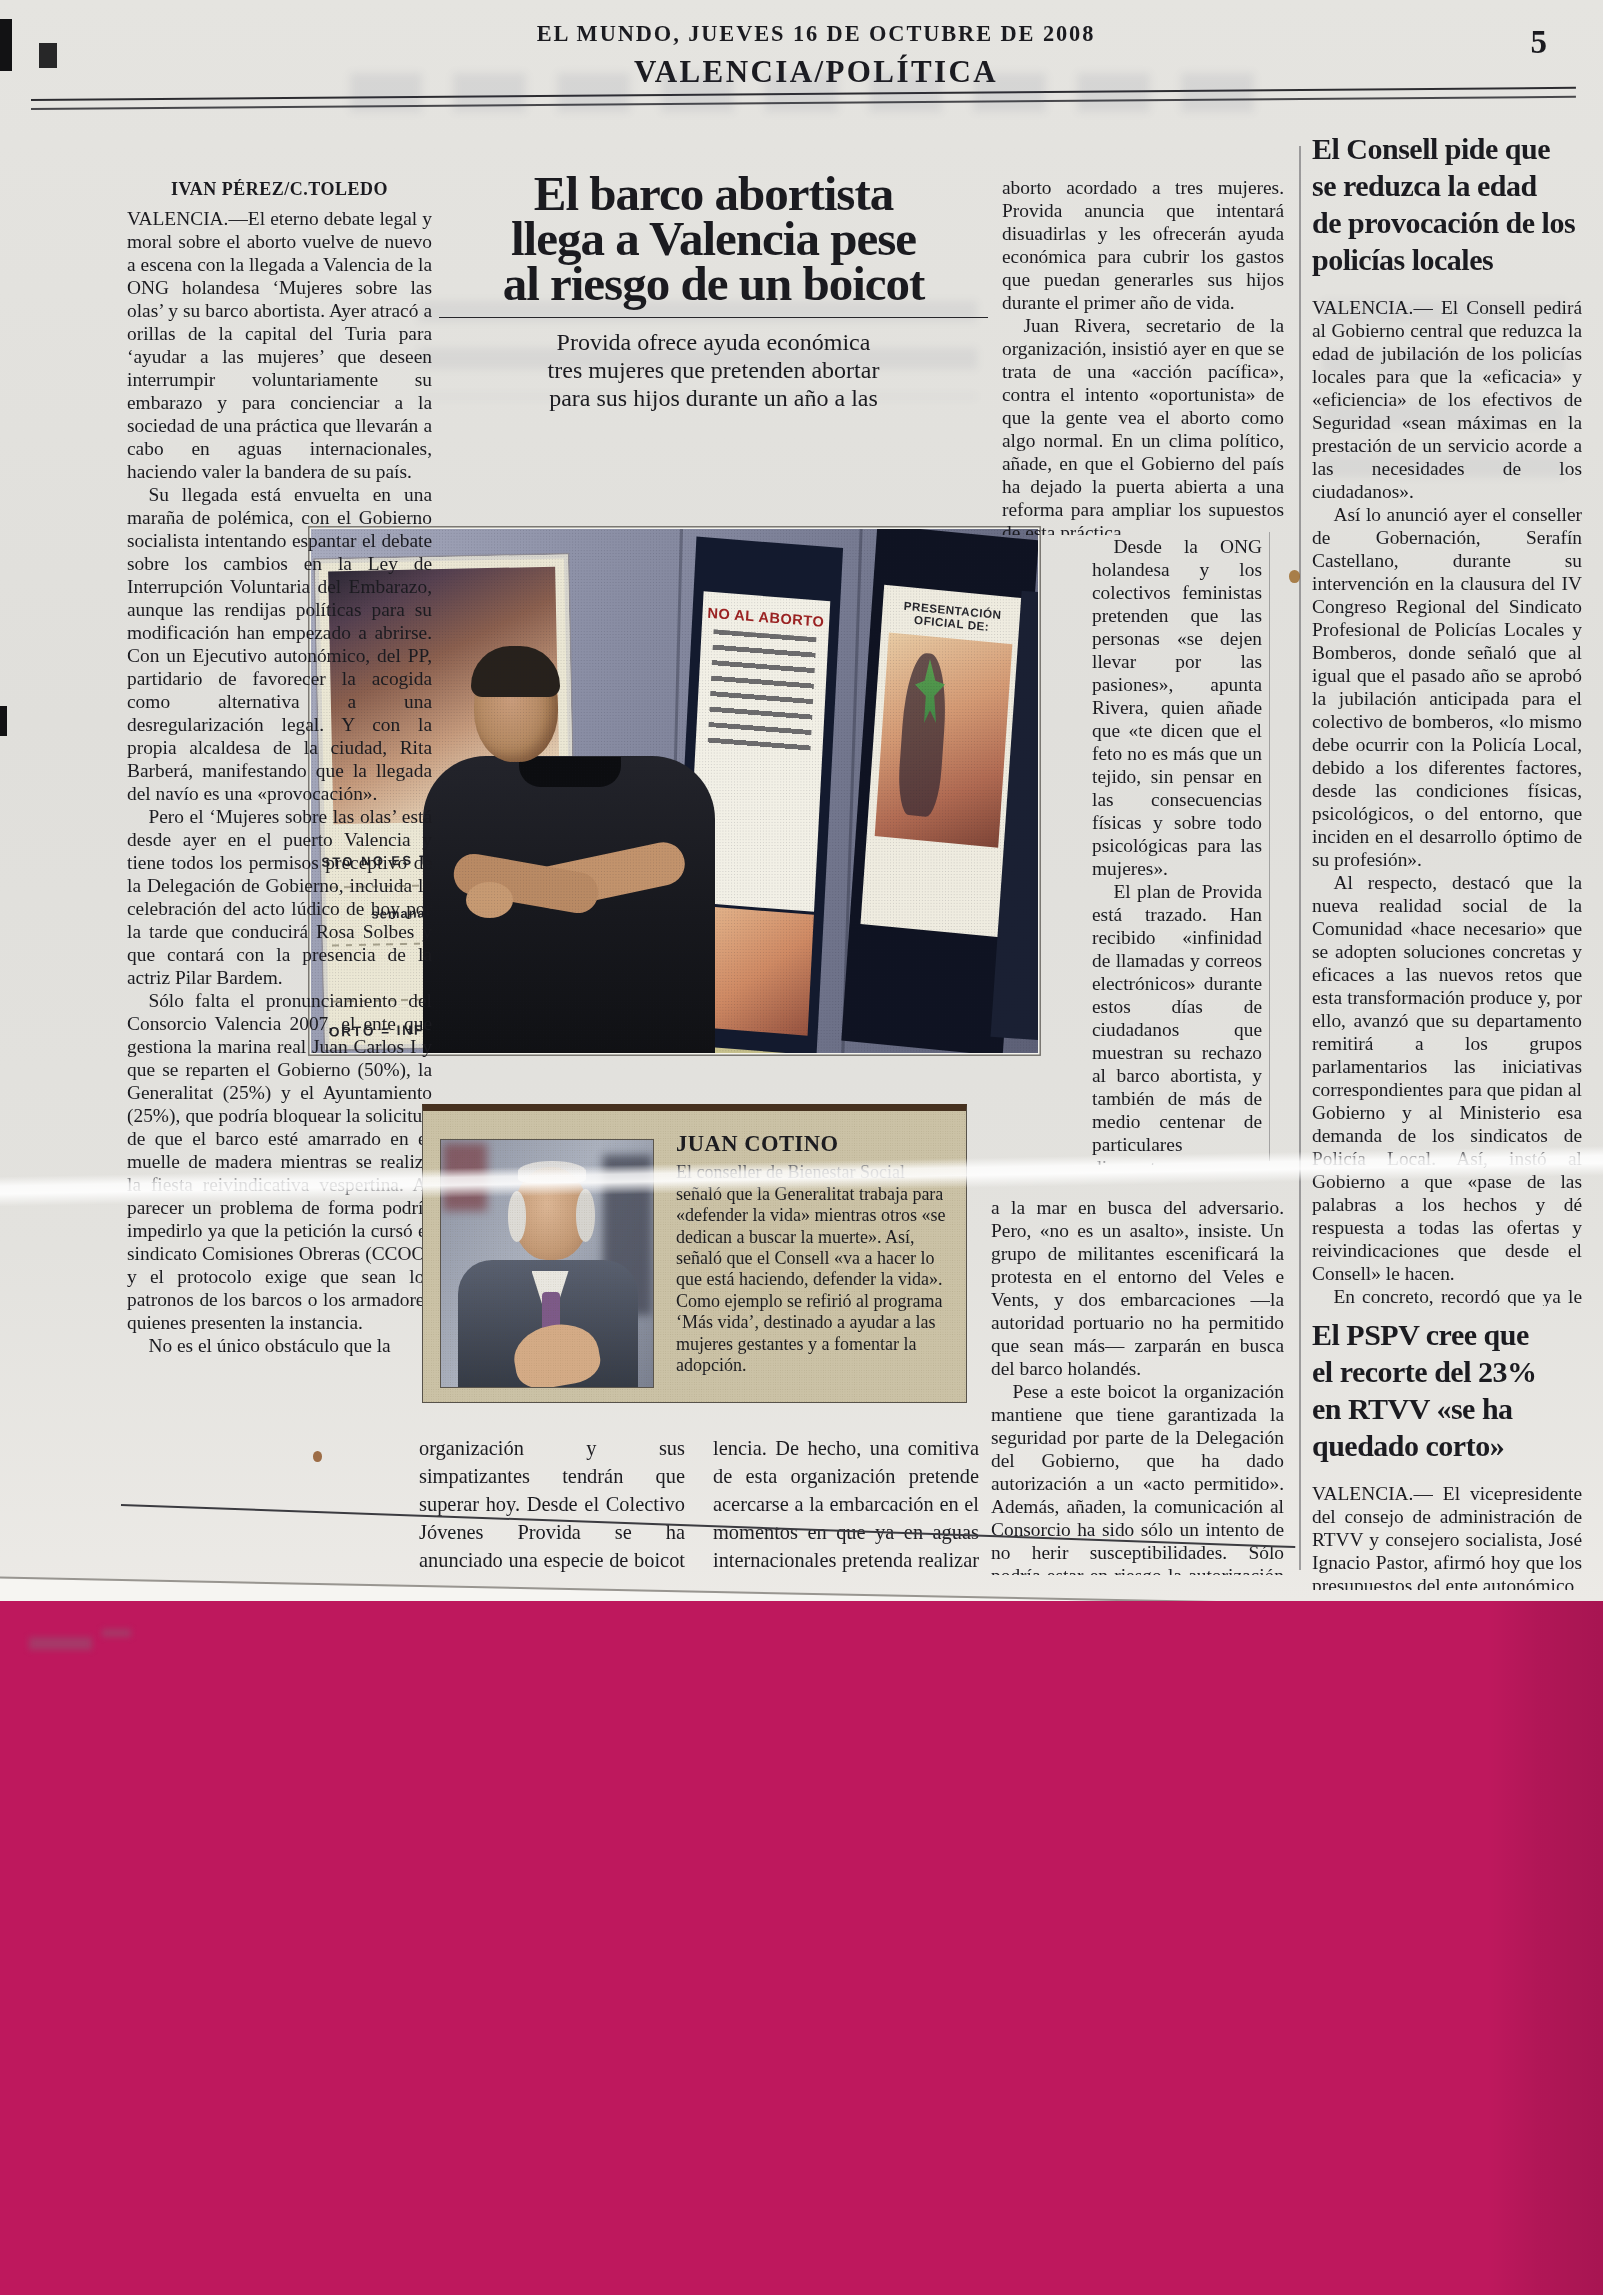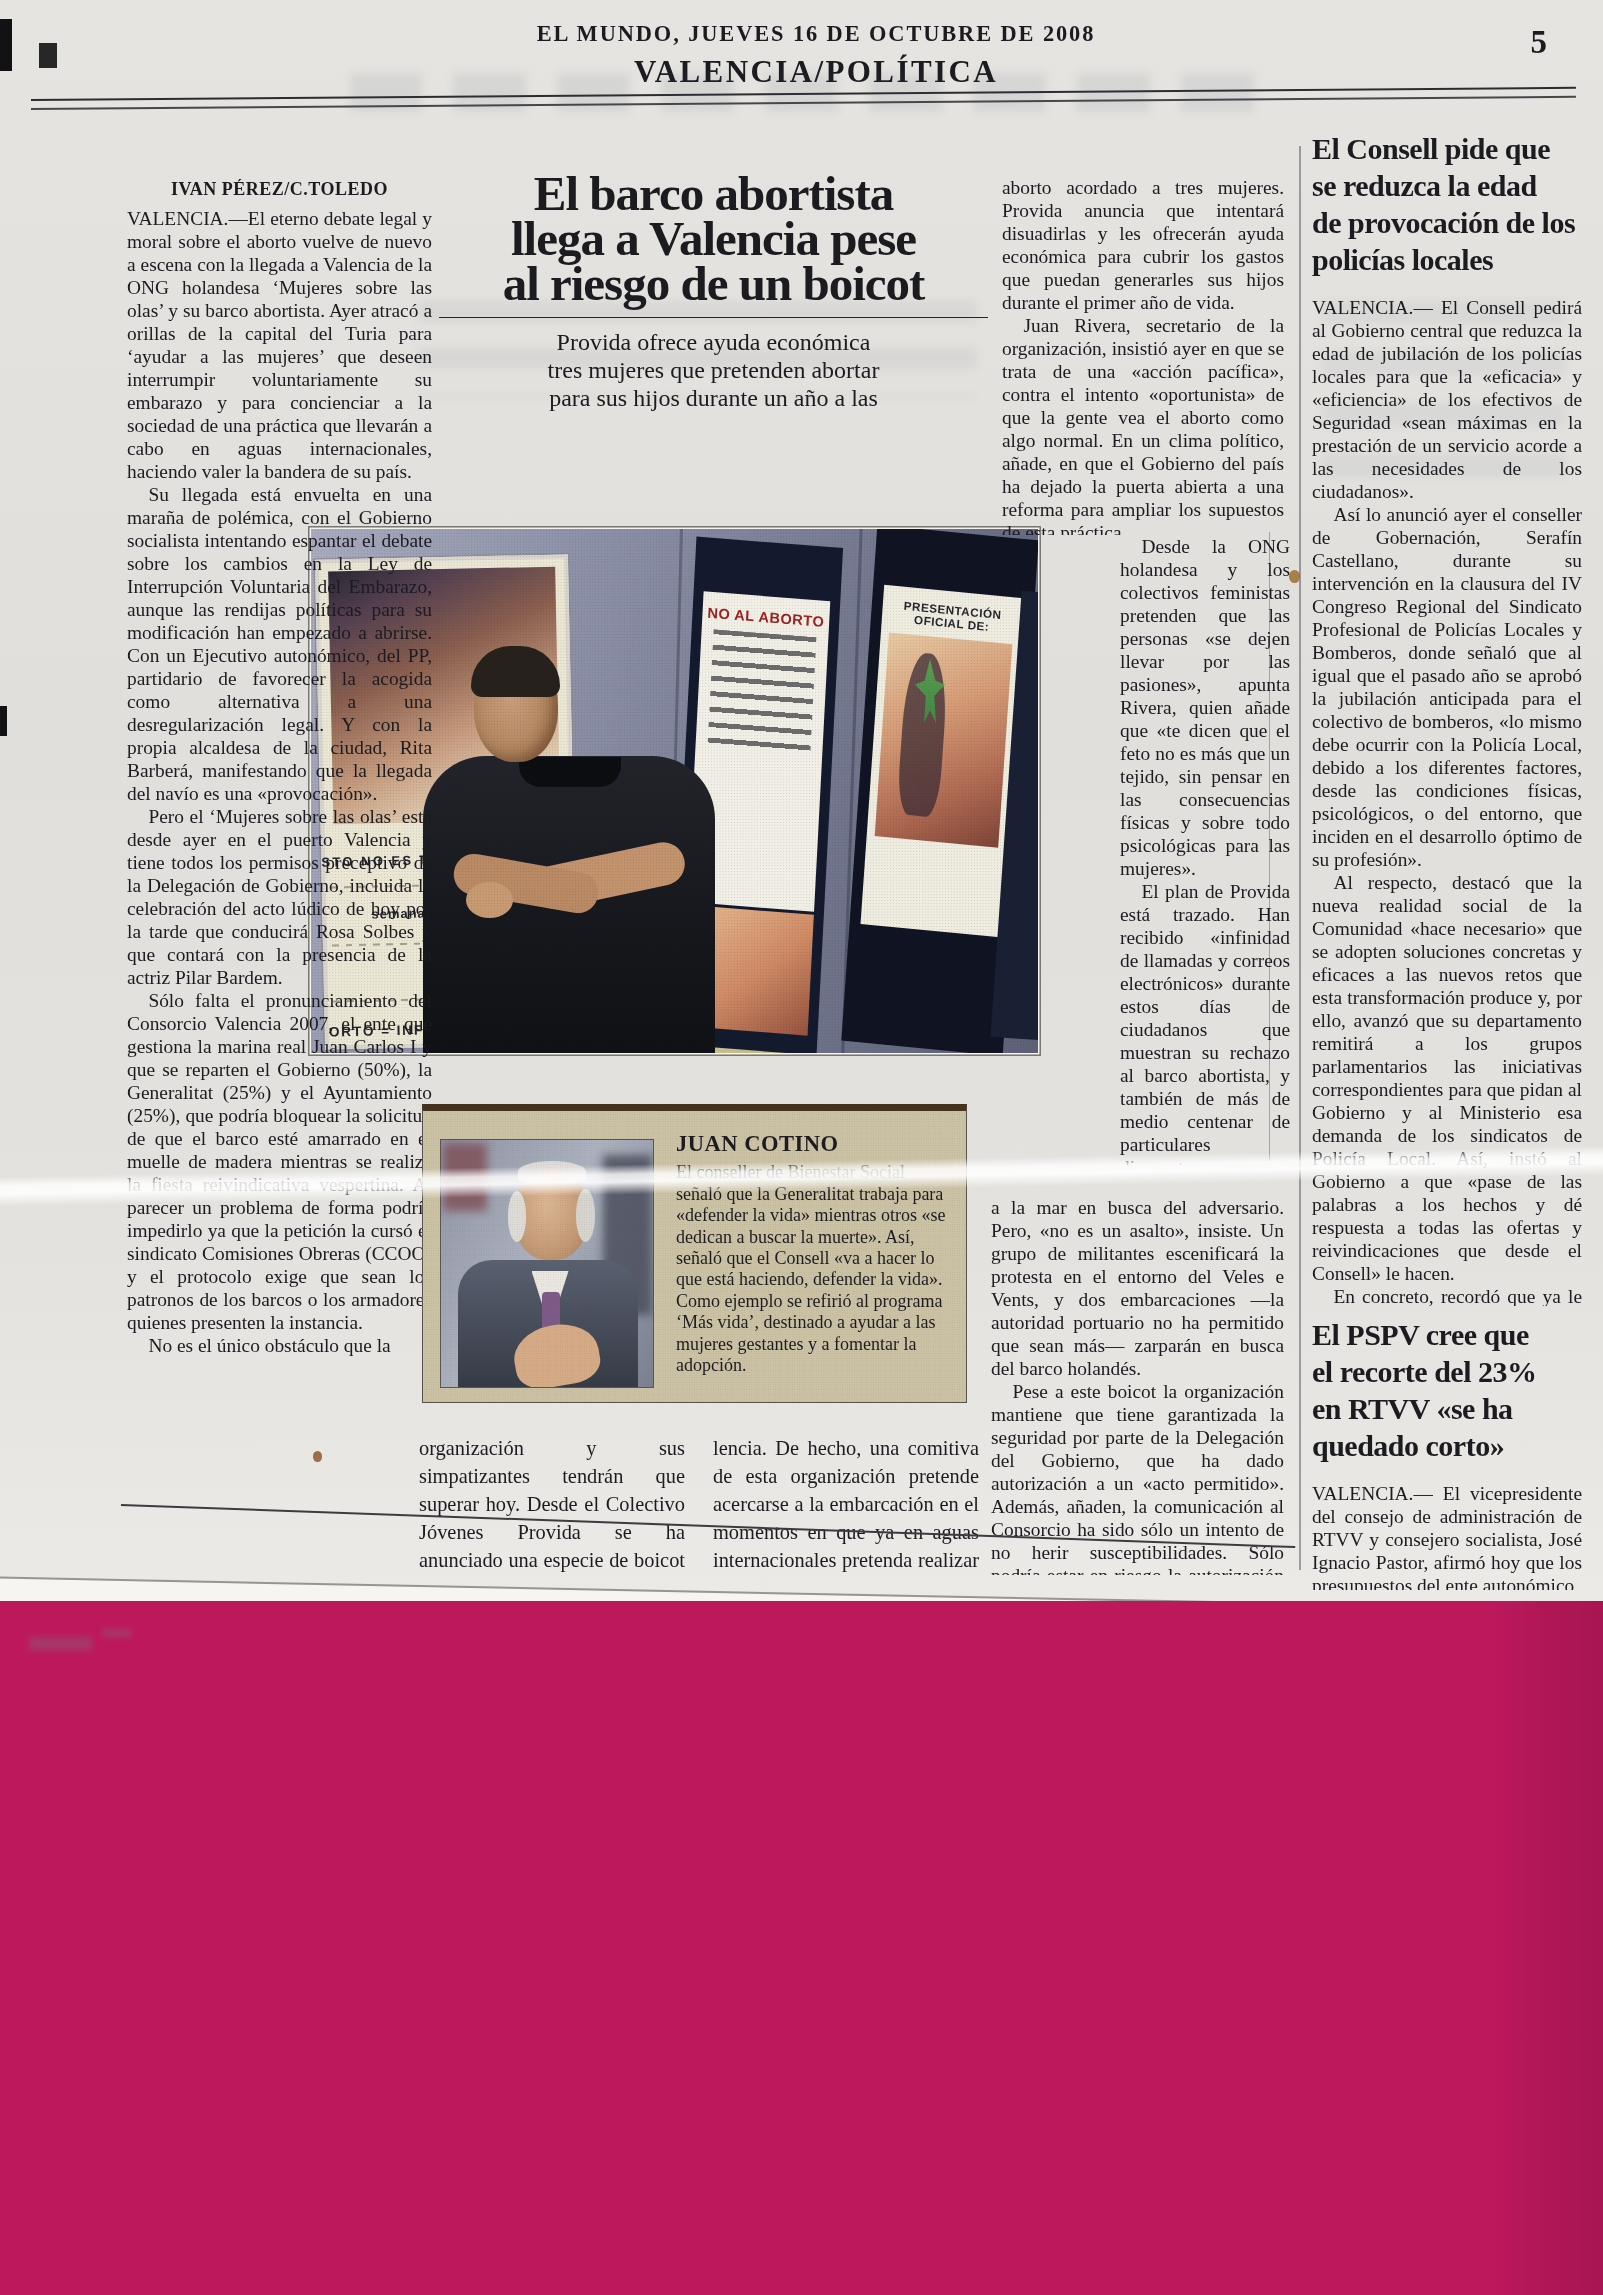--- a/index.html
+++ b/index.html
@@ -28,21 +28,21 @@
   .byline{text-align:center;font-weight:700;font-size:18px;margin:0 0 6.8px 0;letter-spacing:0.5px;}
 
   
   #hblock{left:439px;top:171px;width:549px;z-index:10;}
   .hl-line{font-weight:700;font-size:49px;line-height:45px;text-align:center;letter-spacing:-1px;white-space:nowrap;}
   .hl-rule{width:100%;height:1.5px;background:#26262a;margin:10.7px 0 9.7px 0;}
   .sub-line{font-size:24px;line-height:28px;text-align:center;white-space:nowrap;}
 
   
   #col4top{left:1002px;top:176px;width:282px;height:359px;}
-  #col4mid{left:1092px;top:535px;width:170px;height:630px;margin-left:28px;}
+  #col4mid{left:1092px;top:535px;width:170px;height:630px;}
   #col4bot{left:991px;top:1196px;width:293px;height:379px;}
 
   
   #botA{left:419px;top:1434px;width:266px;height:141px;}
   #botB{left:713px;top:1434px;width:266px;height:141px;}
   #botA p,#botB p{font-size:20.4px;line-height:28px;}
 
   
   #photo{position:absolute;left:311px;top:529px;width:727px;height:524px;z-index:9;
          background:linear-gradient(105deg,#a9acbf 0%,#8f93a9 30%,#7b7f96 58%,#666a81 85%,#5d6076 100%);

